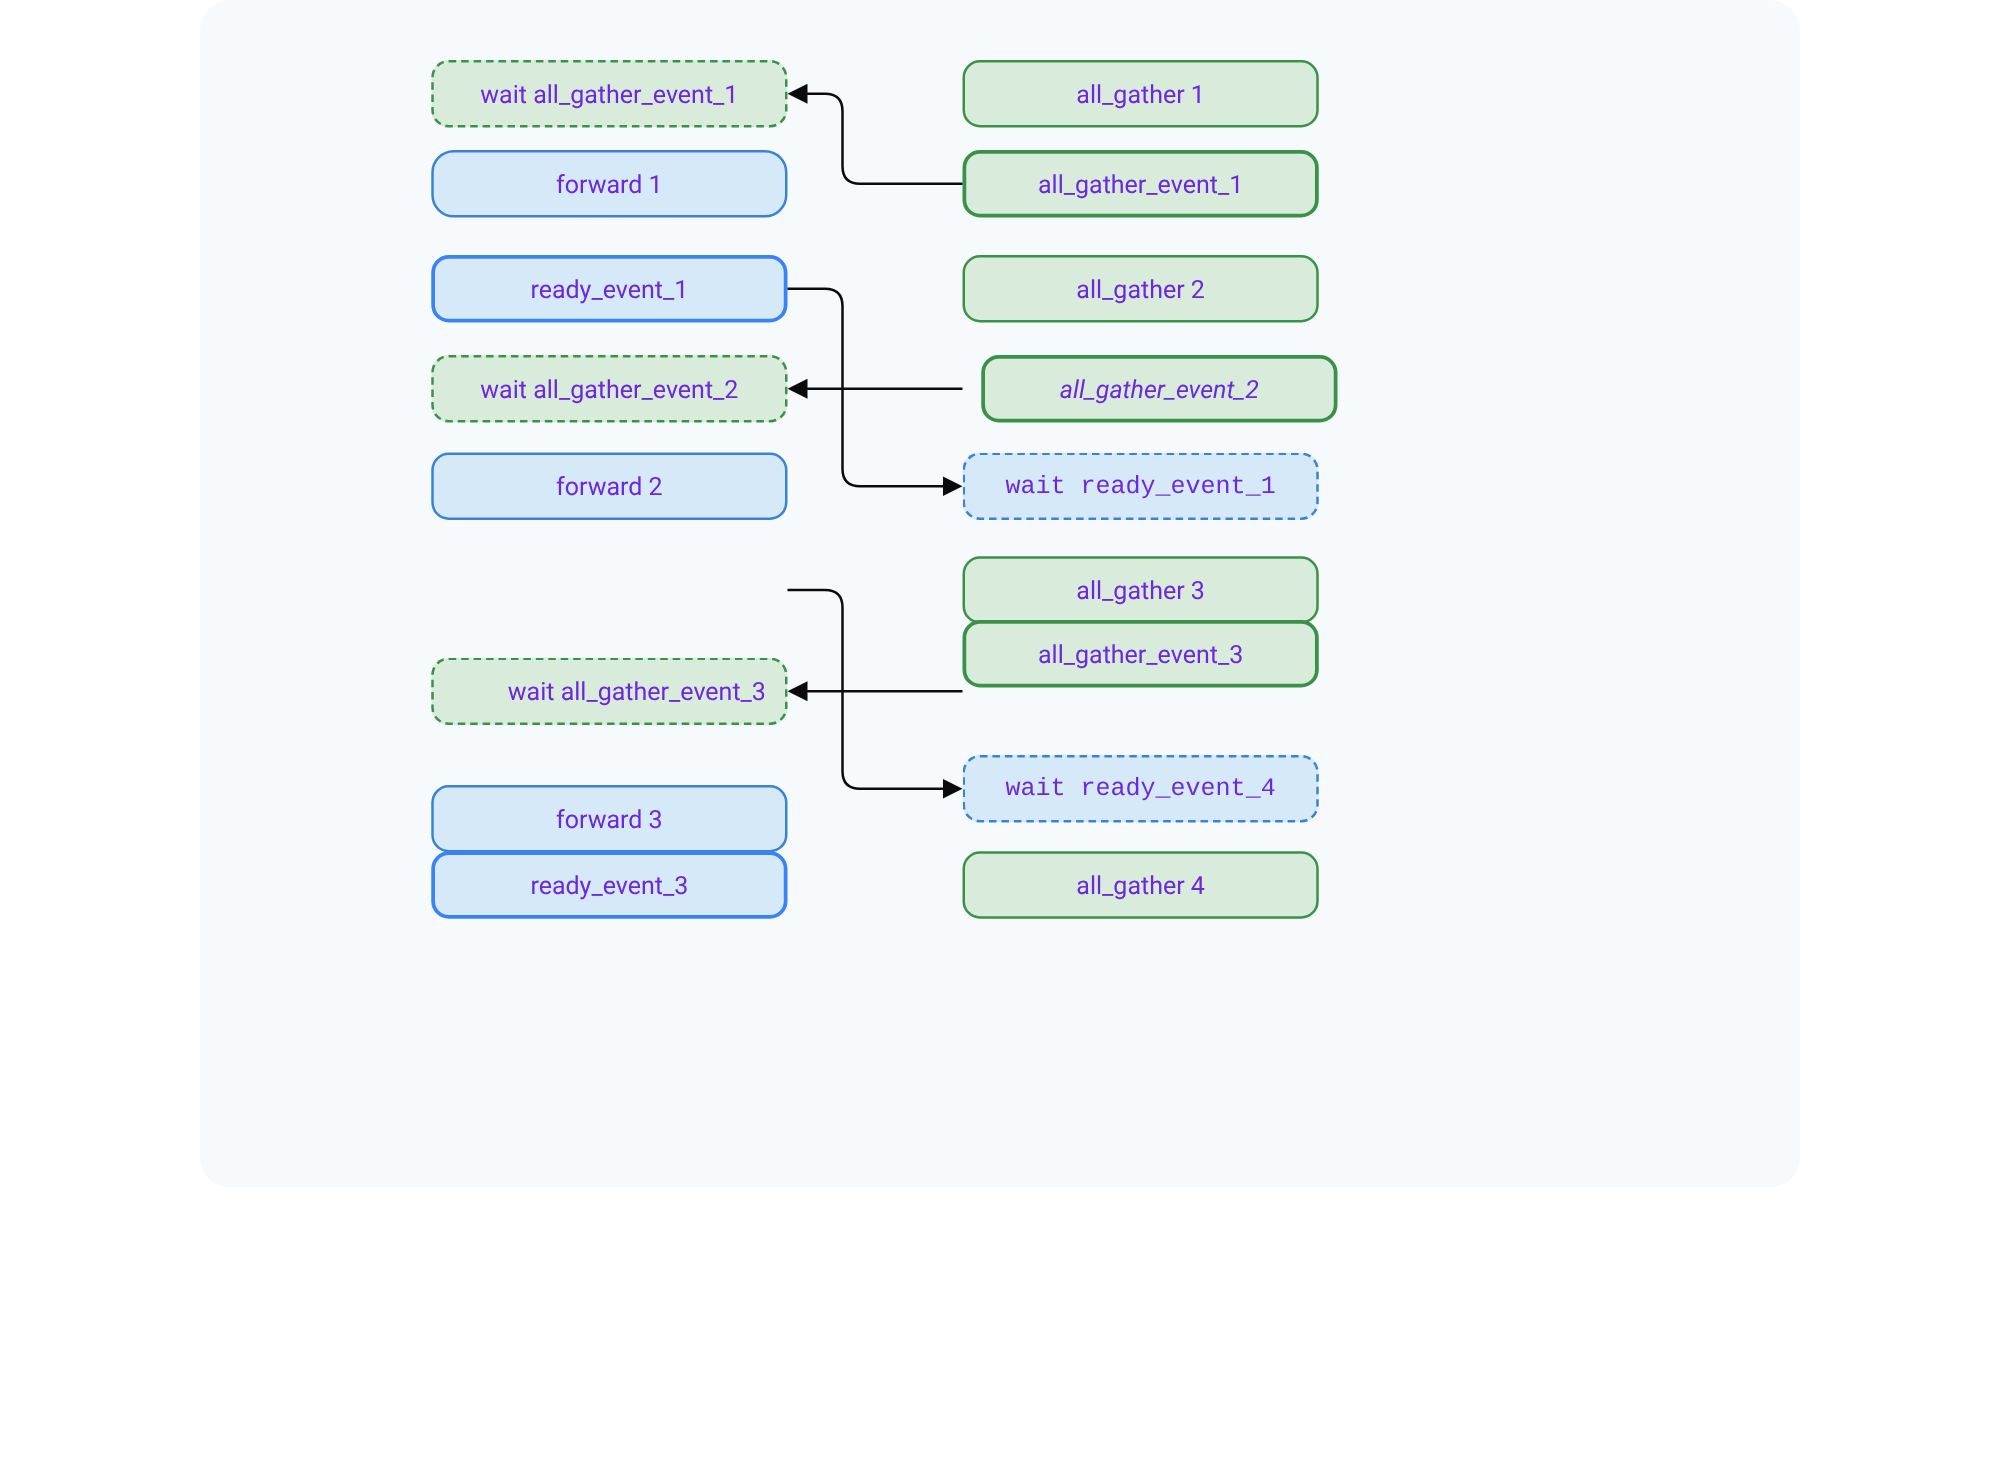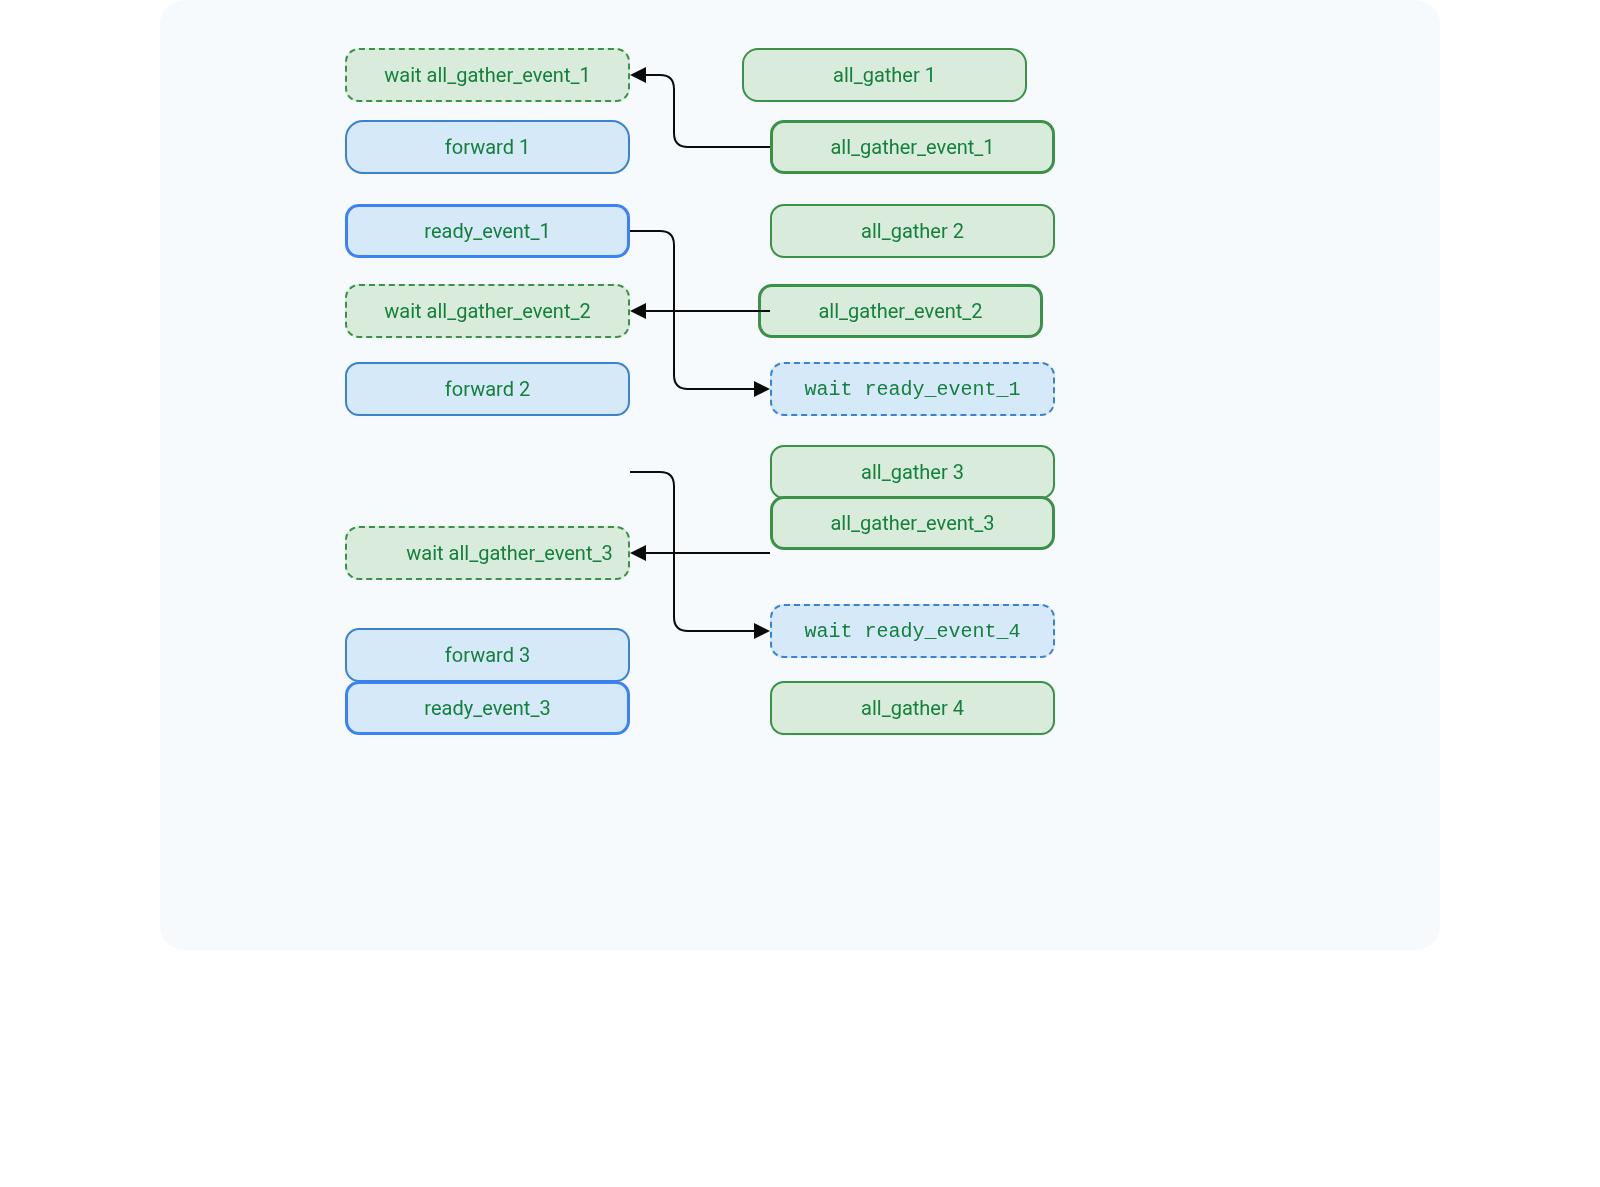--- a/index.html
+++ b/index.html
@@ -19,21 +19,21 @@
   }
   .node {
     position: absolute;
     width: 285px;
     height: 54px;
     border-radius: 14px;
     display: flex;
     align-items: center;
     justify-content: center;
     font-size: 20px;
-    color: #15803d;
+    color: #6d28d9;
     font-weight: 400;
   }
   .green-solid {
     background: #d9ecdc;
     border: 2px solid #3a9147;
   }
   .green-thick {
     background: #d9ecdc;
     border: 3px solid #3a9147;
   }
@@ -84,30 +84,30 @@
   <div class="node green-dashed" style="left:185px; top:526px;padding-left:44px;">
       <span>wait all_gather_event_3</span>
     </div>
   <div class="node blue-solid" style="left:185px; top:604px;margin-top:24px;">
       <span>forward 3</span>
     </div>
   <div class="node blue-thick" style="left:185px; top:681px;">
       <span>ready_event_3</span>
     </div>
 
-  <div class="node green-solid" style="left:582px; top:48px;border-radius:16px;">
+  <div class="node green-solid" style="left:610px; top:48px;">
       <span>all_gather 1</span>
     </div>
   <div class="node green-thick" style="left:610px; top:120px;">
       <span>all_gather_event_1</span>
     </div>
   <div class="node green-solid" style="left:610px; top:204px;">
       <span>all_gather 2</span>
     </div>
-  <div class="node green-thick" style="left:598px; top:284px;">
+  <div class="node green-thick" style="left:625px; top:284px;font-style:italic;">
       <span>all_gather_event_2</span>
     </div>
   <div class="node blue-dashed" style="left:610px; top:362px;">
       <span>wait ready_event_1</span>
     </div>
   <div class="node green-solid" style="left:610px; top:445px;">
       <span>all_gather 3</span>
     </div>
   <div class="node green-thick" style="left:610px; top:496px;">
       <span>all_gather_event_3</span>

